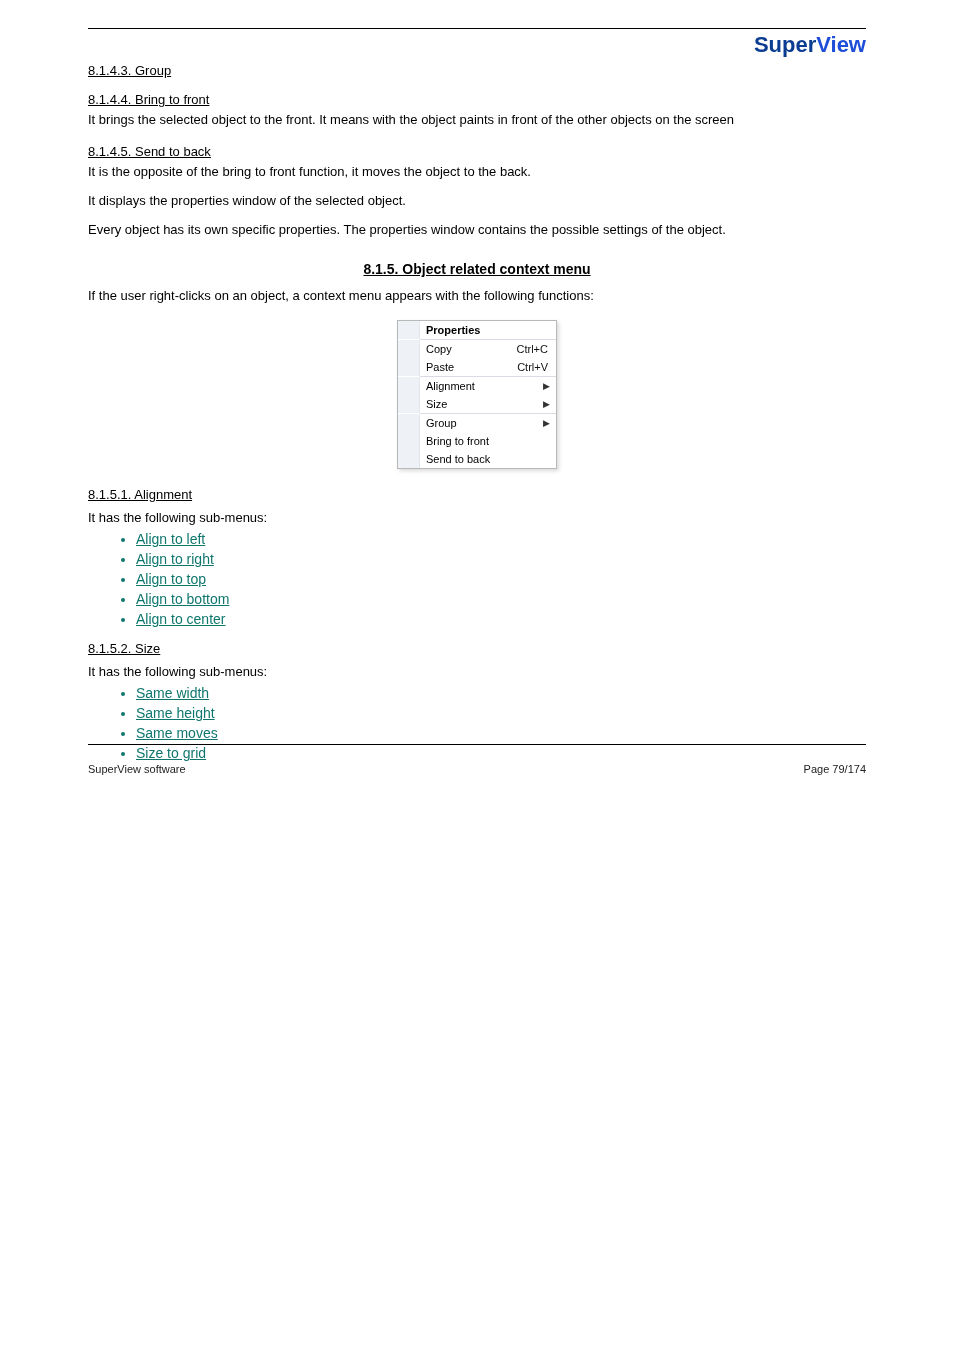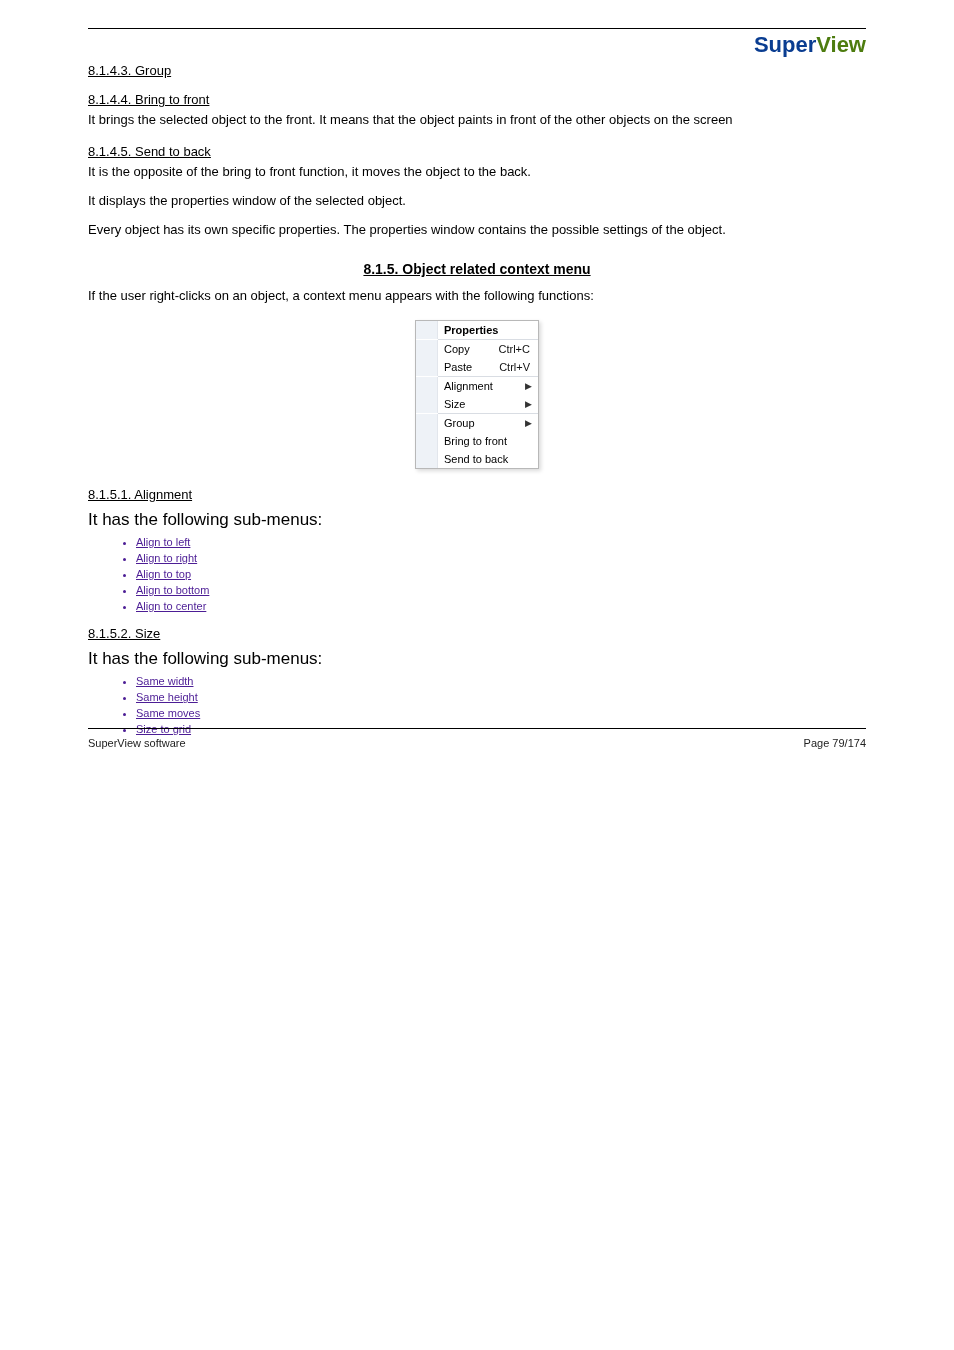--- a/index.html
+++ b/index.html
@@ -19,21 +19,21 @@
   }
   .logo {
     position: absolute;
     top: 32px;
     right: 88px;
     font-family: Verdana, Geneva, sans-serif;
     font-size: 22px;
     font-weight: bold;
     color: #0a3d91;
   }
-  .logo .accent { color: #4d7c0f; }
+  .logo .accent { color: #1d4ed8; }
   .content { margin-top: 34px; }
   h3.sec {
     font-size: 13px;
     font-weight: normal;
     text-decoration: underline;
     margin-top: 14px;
     margin-bottom: 4px;
   }
   h3.big {
     font-size: 14px;
@@ -47,21 +47,21 @@
     font-size: 13px;
     line-height: 1.45;
     margin: 4px 0 10px 0;
   }
   .context-menu-wrap {
     display: flex;
     justify-content: center;
     margin: 14px 0 18px 0;
   }
   .context-menu {
-    width: 124px;
+    width: 160px;
     background: #fff;
     border: 1px solid #b8b8b8;
     box-shadow: 2px 2px 4px rgba(0,0,0,0.15);
     font-size: 11px;
   }
   .cm-row {
     display: flex;
     align-items: center;
     height: 18px;
     position: relative;
@@ -90,59 +90,59 @@
   .cm-sep {
     height: 1px;
     margin-left: 22px;
     background: #d9dde3;
   }
   ul.link-list {
     list-style: disc;
     margin: 6px 0 14px 48px;
   }
   ul.link-list li {
-    font-size: 11px;
-    color: #4c1d95;
+    font-size: 14px;
+    color: #0f766e;
     margin: 4px 0;
   }
   ul.link-list li span {
     text-decoration: underline;
     cursor: pointer;
   }
   .sub-intro {
-    font-size: 17px;
+    font-size: 13px;
     margin: 8px 0 4px 0;
   }
   .footer {
     position: absolute;
     bottom: 40px;
     left: 88px;
     right: 88px;
     border-top: 1px solid #000;
-    padding-top: 8px;
+    padding-top: 18px;
     font-size: 11px;
     color: #222;
     display: flex;
     justify-content: space-between;
   }
 </style>
 </head>
 <body>
 
 <div class="top-rule"></div>
 <div class="logo">
   <span>Super</span><span class="accent">View</span>
 </div>
 
 <div class="content">
 
   <h3 class="sec">8.1.4.3. Group</h3>
 
   <h3 class="sec">8.1.4.4. Bring to front</h3>
-  <p class="body">It brings the selected object to the front. It means that the object paints in front of the other objects on the screen</p>
+  <p class="body">It brings the selected object to the front. It means with the object paints in front of the other objects on the screen</p>
 
   <h3 class="sec">8.1.4.5. Send to back</h3>
   <p class="body">It is the opposite of the bring to front function, it moves the object to the back.</p>
 
   <p class="body">It displays the properties window of the selected object.</p>
   <p class="body">Every object has its own specific properties. The properties window contains the possible settings of the object.</p>
 
   <h3 class="big">8.1.5. Object related context menu</h3>
   <p class="body">If the user right-clicks on an object, a context menu appears with the following functions:</p>
 

